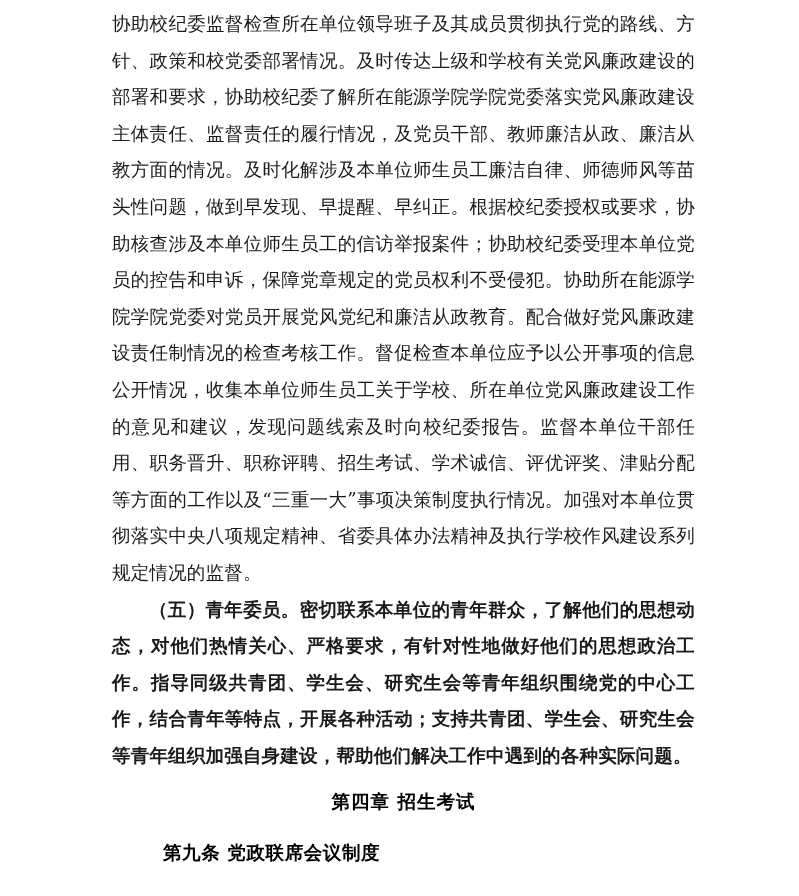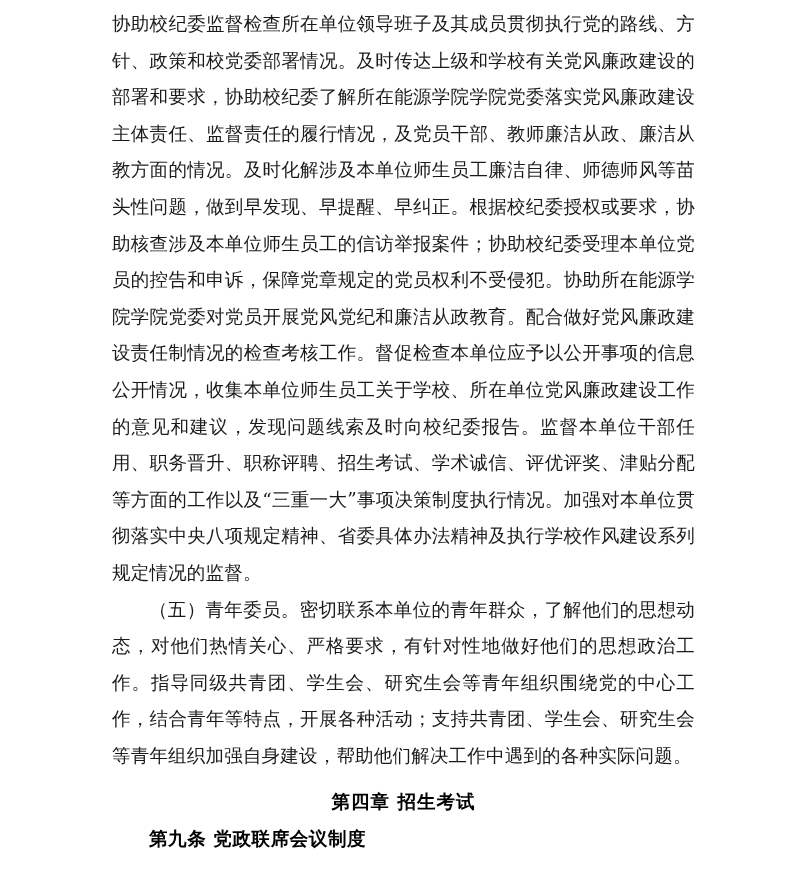--- a/index.html
+++ b/index.html
@@ -25,32 +25,33 @@
     margin: 0;
     font-size: 18.5px;
     line-height: 36.6px;
     text-align: justify;
     text-justify: inter-ideograph;
     letter-spacing: 0.2px;
     color: #1a1a1a;
   }
   p.para.indent {
     text-indent: 2em;
+    font-weight: bold;
   }
   .chapter-heading {
     margin: 0;
     padding-top: 10px;
     font-size: 18.5px;
     line-height: 36.6px;
     font-weight: bold;
     text-align: center;
     letter-spacing: 1px;
   }
   .article-heading {
-    margin: 0;
+    margin: 14px;
     font-size: 18.5px;
     line-height: 36.6px;
     font-weight: bold;
     text-indent: 2em;
     letter-spacing: 0.6px;
   }
 </style>
 </head>
 <body>
 

